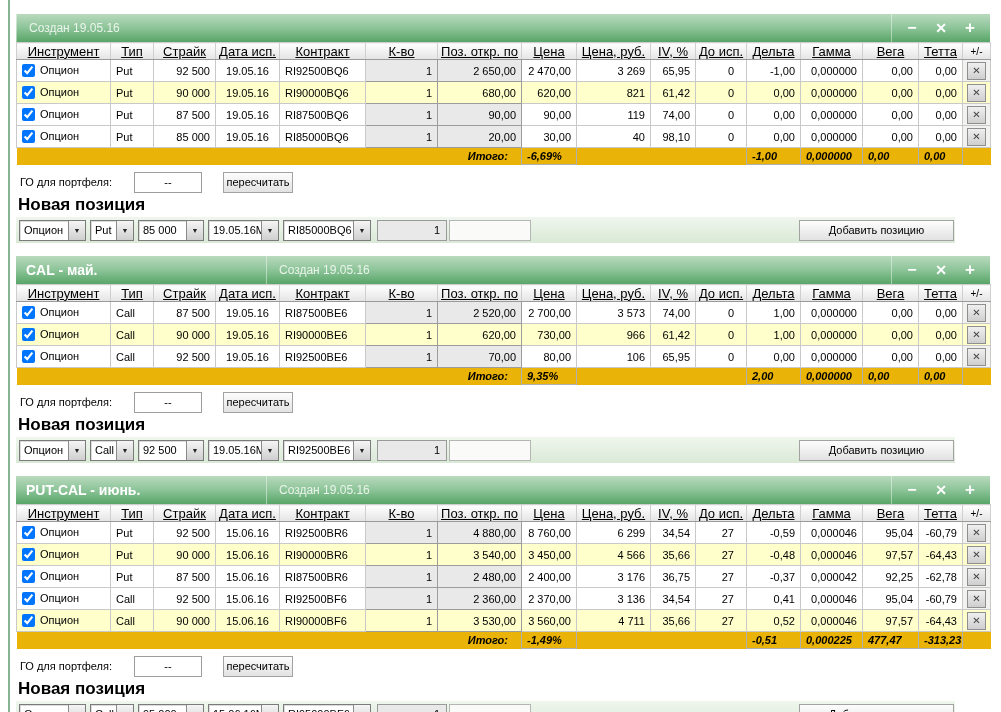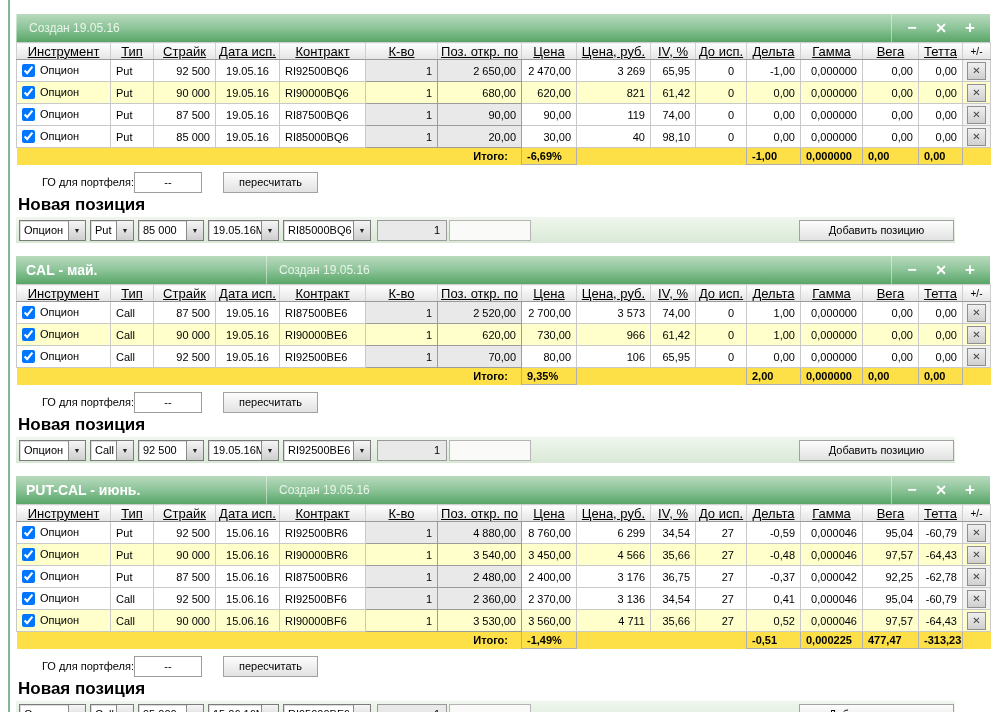--- a/index.html
+++ b/index.html
@@ -50,37 +50,37 @@
   .ctr { text-align:center; }
   .pr12 { padding-right:12px !important; }
   td.c-instr { padding-left:3px; }
   td.c-del { padding:0; text-align:center; background:#f2f2f0; }
   input.cb { width:13px; height:13px; margin:0 5px 0 2px; vertical-align:-3px; }
   .xbtn {
     display:inline-flex; align-items:center; justify-content:center;
     width:19px; height:18px; background:linear-gradient(#efefef,#cfcfcf);
     border:1px solid #8f8f8f; color:#444; font-size:10px; cursor:pointer;
   }
-  .total-row td { border:none; background:#fde047; font-weight:bold; height:17px; }
+  .total-row td { border:none; background:#eab308; font-weight:bold; height:17px;font-style:italic; }
   .total-row td.tc { border:1px solid #b0b0b0; text-align:left; padding-right:6px; }
   .total-row td.lbl { text-align:right; padding-right:13px; }
 
   
   .go-row { margin:6px 0 1px; height:22px; display:flex; align-items:center; }
-  .go-label { padding-left:4px; width:118px;text-align:right; }
+  .go-label { padding-left:4px; width:118px; }
   .go-input {
     display:inline-block; width:68px; height:21px; line-height:19px;
     border:1px solid #9d9d9d; background:#fff; text-align:center;
   }
   .btn {
     display:inline-flex; align-items:center; justify-content:center;
     height:21px; background:linear-gradient(#fdfdfd,#e2e2e2);
     border:1px solid #a2a2a2; color:#000; font-size:11px; cursor:pointer;
   }
-  .recalc-btn { width:95px; margin-left:21px; }
+  .recalc-btn { width:70px; margin-left:21px; }
 
   .newpos-title { font-size:17px; font-weight:bold; margin:2px 0 2px; padding-left:2px; }
 
   
   .newpos-row {
     width:939px; height:26px; display:flex; align-items:center;
     background:linear-gradient(180deg,#f0f6ee,#d9e9d6); padding-left:3px;
   }
   .combo {
     display:inline-flex; align-items:stretch; height:21px; background:#fff;

